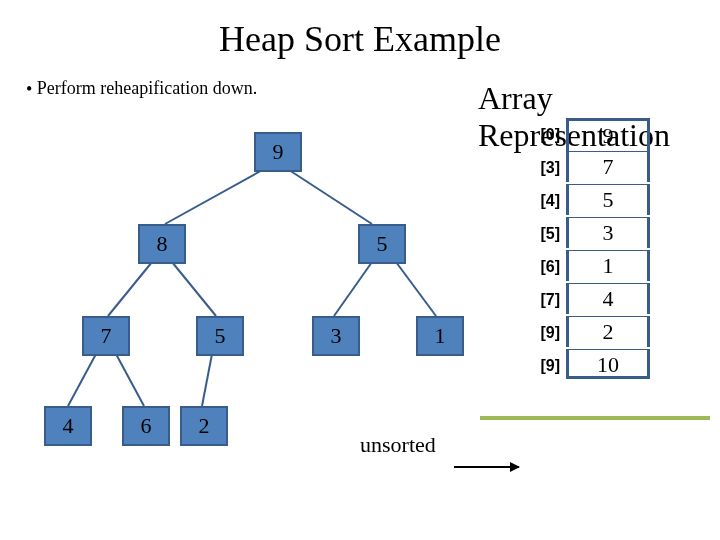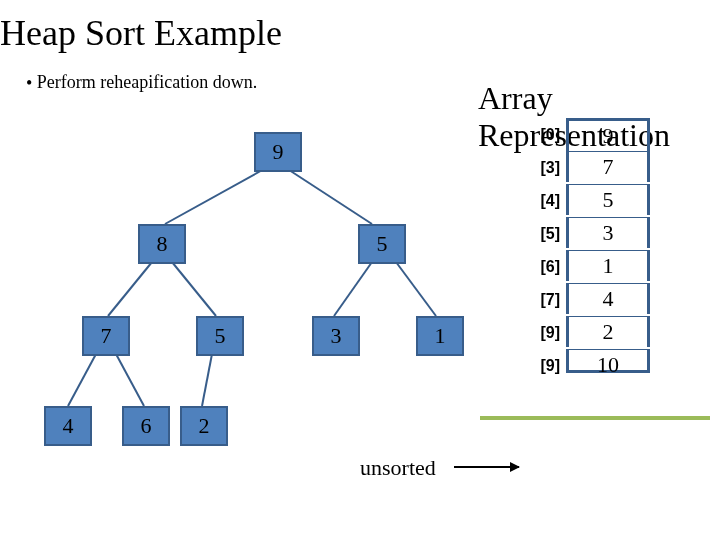--- a/index.html
+++ b/index.html
@@ -6,22 +6,22 @@
     margin: 0;
     font-family: "Times New Roman", serif;
     background: #fff;
     width: 720px;
     height: 540px;
     position: relative;
     overflow: hidden;
   }
   .title {
     font-size: 36px;
-    text-align: left;
-    margin-top: 12px;
+    text-align: center;
+    margin-top: 18px;
     font-weight: normal;
   }
   .bullet-row {
     font-size: 18px;
     margin-top: 18px;
     margin-left: 26px;
   }
   .bullet-dot {
     display: inline-block;
     vertical-align: middle;
@@ -89,34 +89,34 @@
     line-height: 30px;
     vertical-align: top;
     box-sizing: border-box;
   }
   .arr-row:first-child .cell {
     border-top: 3px solid #385D8A;
     height: 33px;
   }
   .arr-row:last-child .cell {
     border-bottom: 3px solid #385D8A;
-    height: 24px;
+    height: 30px;
   }
   .divider {
     position: absolute;
     left: 480px;
     top: 416px;
     width: 230px;
     height: 4px;
     background: #9BBB59;
   }
   .unsorted {
     position: absolute;
     left: 360px;
-    top: 455px;
+    top: 432px;
     font-size: 22px;
   }
   .unsorted-arrow {
     position: absolute;
     left: 454px;
     top: 466px;
     width: 65px;
     height: 2px;
     background: #000;
   }

